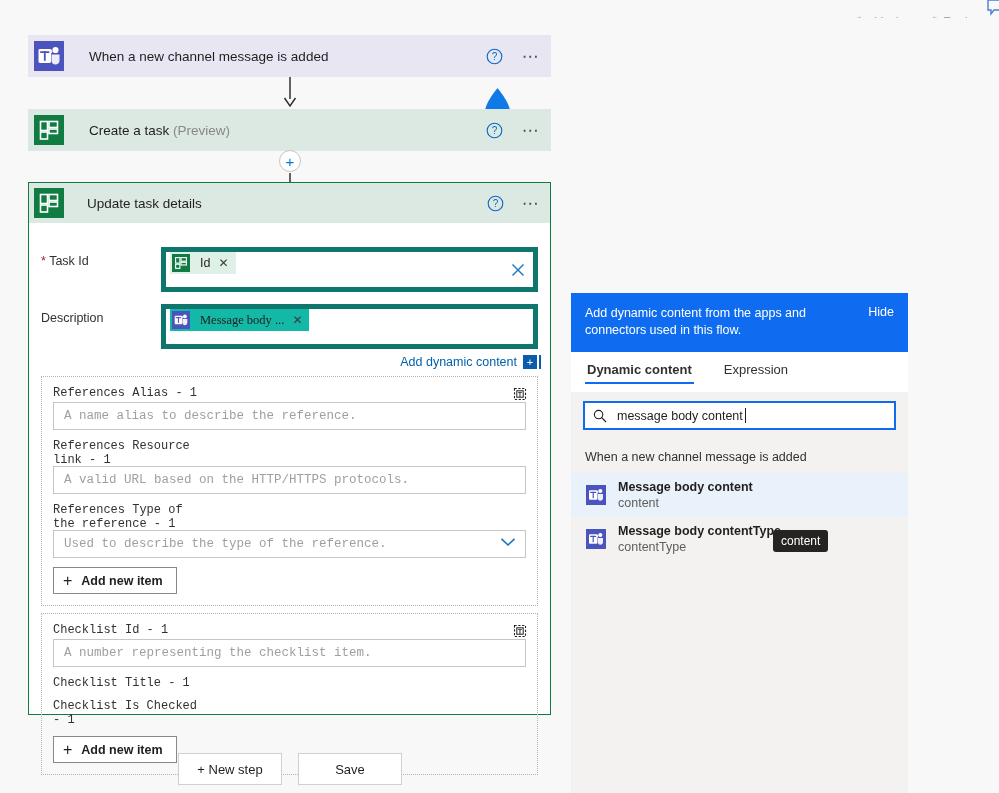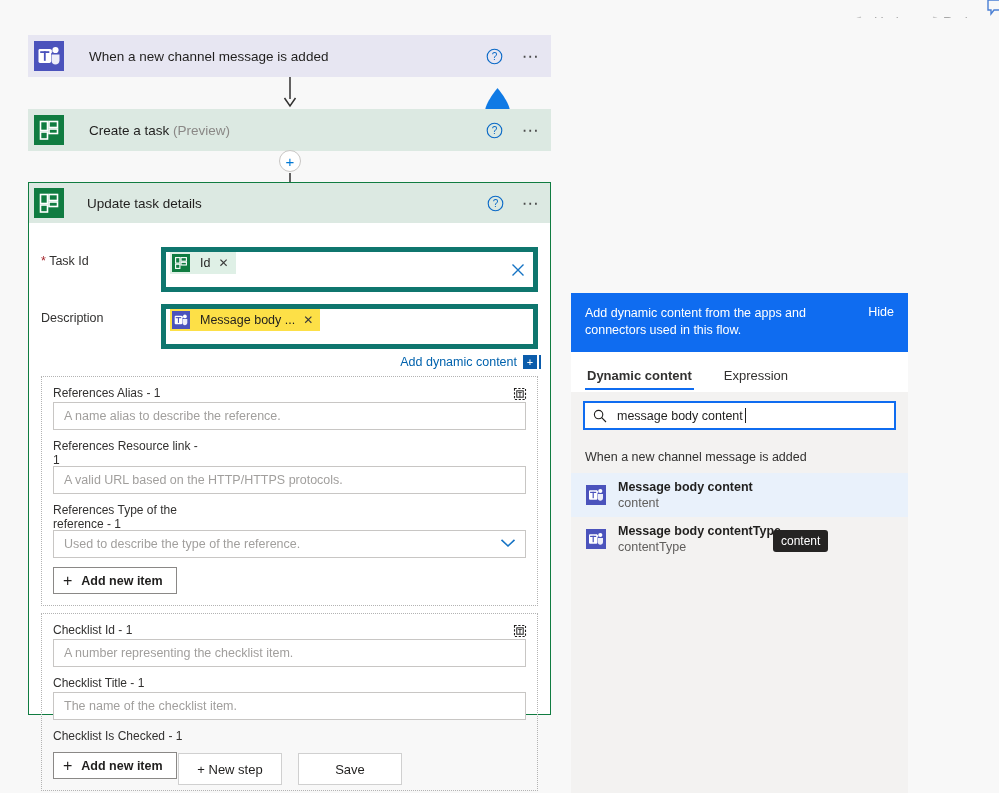--- a/index.html
+++ b/index.html
@@ -117,21 +117,21 @@
     display: flex; 
     padding: 0 4px; box-sizing: border-box;
     position: relative;
   }
   .chip {
     display: inline-flex; align-items: center; height: 22px;
     padding-right: 7px;
     font-size: 12.5px; color: #201f1e;
   }
   .chip.green { background: #dff0e6; }
-  .chip.purple { background: #fde047; }
+  .chip.purple { background: #14b8a6; font-family: Liberation Serif, serif; }
   .chip .chip-ico { width: 22px; height: 22px; flex: 0 0 22px; display:flex; align-items:center; justify-content:center; }
   .chip .chip-txt { padding: 0 8px 0 8px; }
   .chip .chip-x { color: #3a3a3a; font-size: 12px; cursor: default; }
   .clear-x {
     position: absolute; right: 7px; top: 50%; transform: translateY(-50%);
     width: 16px; height: 16px;
   }
 
   .adc-row {
     display: flex; justify-content: flex-end; align-items: center;
@@ -153,21 +153,21 @@
     border: 1px dotted #b3b3b3;
     margin-top: 7px;
     padding: 9px 11px 11px 11px;
     position: relative;
     box-sizing: border-box;
   }
   .rep-group .t-toggle {
     position: absolute; right: 9px; top: 9px;
     width: 16px; height: 16px;
   }
-  .field { position: relative; margin-bottom: 9px; }
+  .field { position: relative; margin-bottom: 9px; font-family: Liberation Mono, monospace; }
   .field:last-of-type { margin-bottom: 10px; }
   .field .flabel {
     font-size: 12px; color: #323130;
     width: 150px;
     line-height: 14px;
     position: relative; z-index: 2;
     background: transparent;
   }
   .field .flabel.two-line { margin-bottom: -3px; }
   .field .finput {
@@ -212,21 +212,21 @@
   #dyn-panel .dyn-head {
     background: #0f6cf0; color: #fff;
     padding: 12px 14px 13px 14px;
     display: flex; align-items: flex-start;
     min-height: 47px; box-sizing: border-box;
   }
   #dyn-panel .dyn-head .htext { flex: 1 1 auto; font-size: 12.5px; line-height: 17px; padding-right: 8px; }
   #dyn-panel .dyn-head .hide { flex: 0 0 auto; font-size: 12.5px; color: #fff; }
   #dyn-panel .tabs {
     background: #fff; display: flex; align-items: flex-end;
-    height: 40px; padding: 2px 14px; box-sizing: border-box;
+    height: 40px; padding: 8px 14px; box-sizing: border-box;
   }
   #dyn-panel .tab {
     font-size: 13px; color: #323130;
     padding: 0 2px 7px 2px; margin-right: 28px;
     position: relative;
   }
   #dyn-panel .tab.sel { font-weight: bold; }
   #dyn-panel .tab.sel::after {
     content: ""; position: absolute; left: 0; right: 0; bottom: 0;
     height: 2px; background: #0f6cf0;
@@ -488,21 +488,20 @@
           </svg>
         </span>
 
         <div class="field">
           <div class="flabel">Checklist Id - 1</div>
           <div class="finput">A number representing the checklist item.</div>
         </div>
 
         <div class="field">
           <div class="flabel">Checklist Title - 1</div>
-          <div class="finput">The name of the checklist item.</div>
         </div>
 
         <div class="field">
           <div class="flabel">Checklist Is Checked - 1</div>
         </div>
 
         <div class="addnew-btn">
           <span class="plus">+</span>
           <span>Add new item</span>
         </div>

